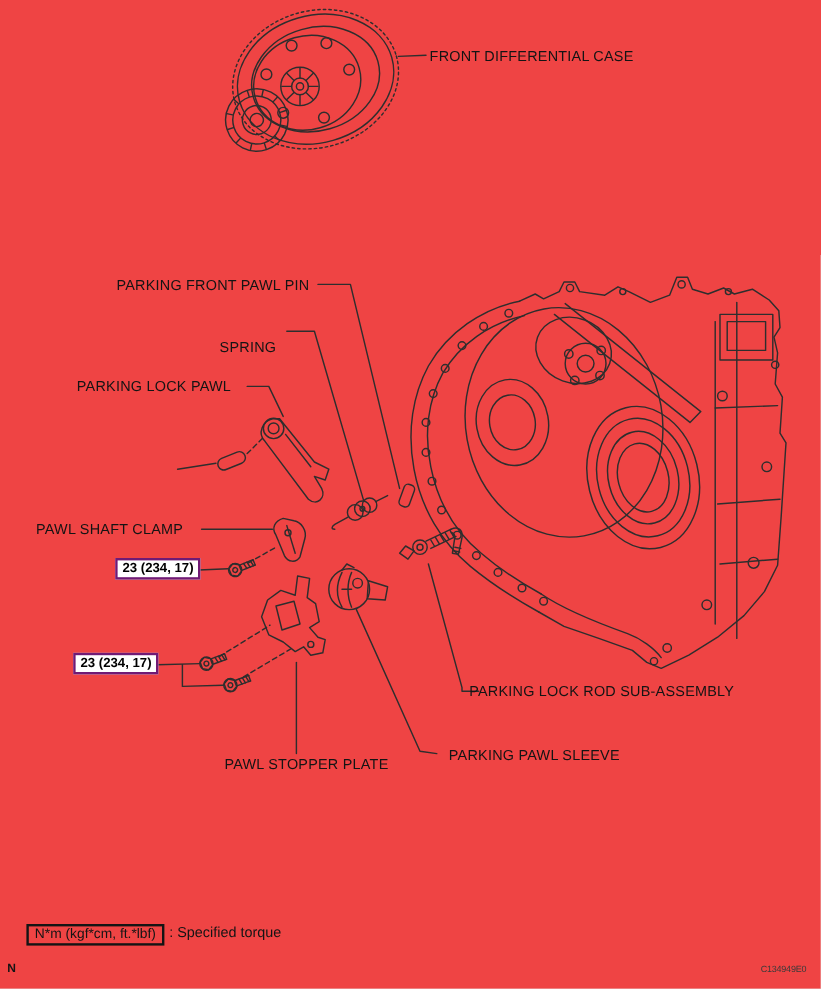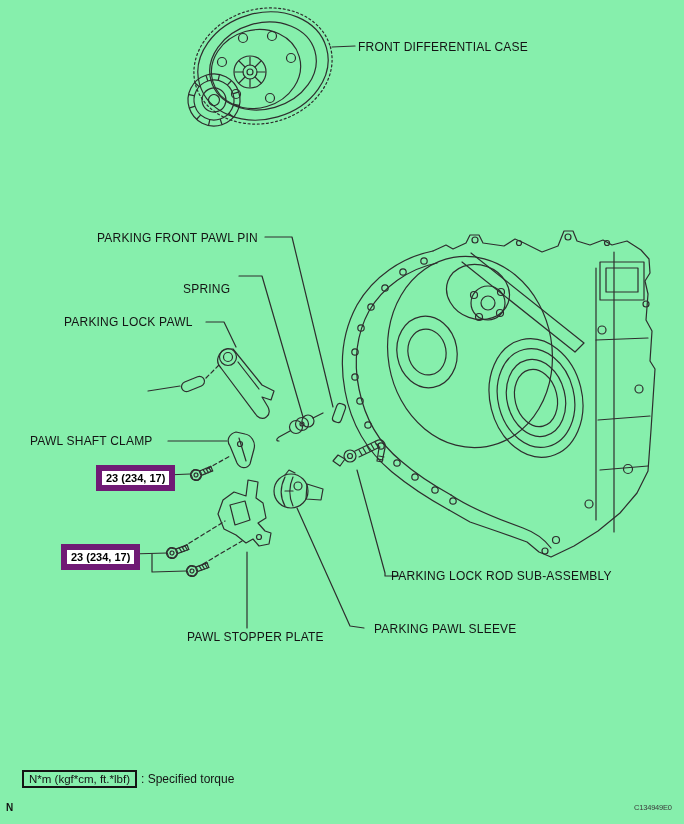--- a/index.html
+++ b/index.html
@@ -1,33 +1,33 @@
 <!DOCTYPE html>
 <html><head>
 <meta charset="utf-8">
 <style>
   html,body { margin:0; padding:0; background:#e8e8e8; }
   #page {
-    position:relative; width:684px; height:824px; background:#86efac;
+    position:relative; width:684px; height:824px; background:#ef4444;
     font-family:"Liberation Sans", sans-serif; overflow:hidden;
   }
   #art { position:absolute; left:0; top:0; }
   #art path, #art line, #art circle, #art ellipse, #art rect, #art polyline, #art polygon {
     fill:none; stroke:#2e2e2e; stroke-width:1.2; stroke-linecap:round; stroke-linejoin:round;
   }
   .lbl {
     position:absolute; font-size:12px; color:#141414; letter-spacing:.2px;
     white-space:nowrap; line-height:14px;
   }
   .pre { white-space:pre-line; line-height:17px; }
   .tq {
-    position:absolute; border:6px solid #701a75; background:#fff;
+    position:absolute; border:2px solid #701a75; background:#fff;
     font-size:11px; font-weight:bold; padding:1px 4px 1px 4px; white-space:nowrap;
   }
-  .legend { position:absolute; left:22px; top:770px; display:flex; align-items:center; font-size:12px; color:#141414; }
+  .legend { position:absolute; left:22px; top:770px; display:flex; align-items:flex-start; font-size:12px; color:#141414; }
   .legend .box { border:2px solid #141414; padding:1px 5px; margin-right:4px; font-size:11.5px; white-space:nowrap; }
   .nmark { position:absolute; left:6px; top:802px; font-size:10px; font-weight:bold; color:#141414; }
   .figcode { position:absolute; left:634px; top:803px; font-size:7.5px; color:#3a3a3a; letter-spacing:-.2px; }
 </style>
 </head>
 <body>
 
 <div id="page">
 
   <svg id="art" width="684" height="824" viewBox="0 0 684 824">

